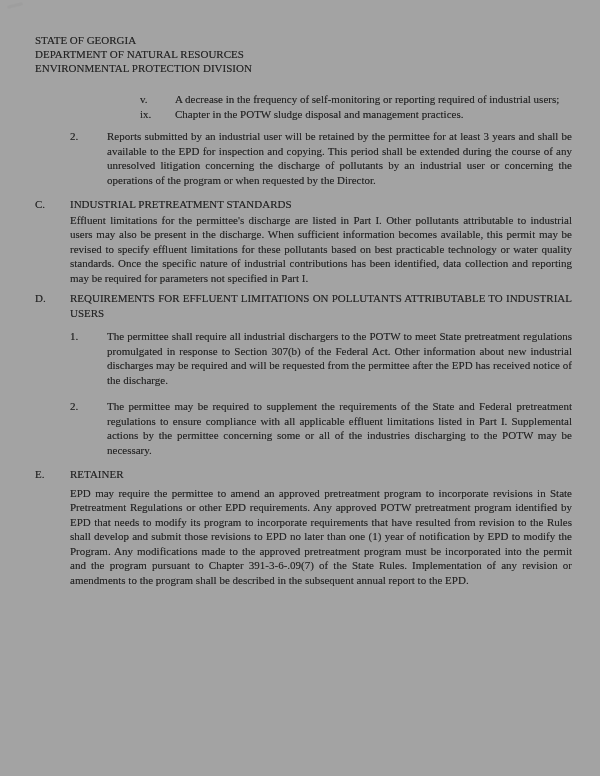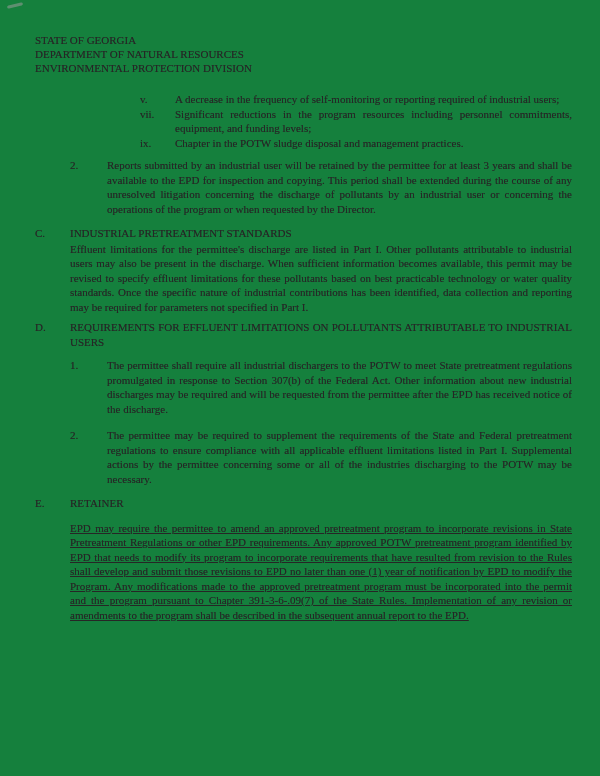--- a/index.html
+++ b/index.html
@@ -5,21 +5,21 @@
   html, body { margin: 0; padding: 0; }
   body {
     width: 600px; height: 776px;
     background: #ffffff;
     font-family: "Liberation Serif", serif;
     color: #262626;
   }
   .page {
     position: relative;
     width: 600px; height: 776px;
-    background: #15803d;
+    background: #a3a3a3;
     overflow: hidden;
     font-size: 11px;
     line-height: 14.5px;
     text-shadow: 0 0 0.5px rgba(40,40,40,0.55);
   }
   .corner-smudge {
     position: absolute;
     left: 7px; top: 4px;
     width: 16px; height: 3px;
     background: #9a9a9a;
@@ -53,21 +53,21 @@
   .sec-label { flex: 0 0 35px; }
   .sec-title { flex: 1; text-align: justify; }
 
   .sec-para { margin-left: 35px; text-align: justify; }
 
   .mt8  { margin-top: 8px; }
   .mt9  { margin-top: 9px; }
   .mt10 { margin-top: 10px; }
   .mt12 { margin-top: 12px; }
   .mt13 { margin-top: 1px; }
-  .mt14 { margin-top: 10px; text-decoration: underline; }
+  .mt14 { margin-top: 4px; }
   .mt6  { margin-top: 6px; }
 </style>
 </head>
 <body>
 
 <div class="page">
   <div class="corner-smudge"></div>
 
   <div class="content">
 
@@ -76,24 +76,20 @@
         <div class="agency-line">STATE OF GEORGIA</div>
         <div class="agency-line">DEPARTMENT OF NATURAL RESOURCES</div>
         <div class="agency-line">ENVIRONMENTAL PROTECTION DIVISION</div>
       </div>
     </div>
 
     <div class="roman-list">
       <div class="roman-row">
         <span class="roman-label">v.</span>
         <div class="roman-text">A decrease in the frequency of self-monitoring or reporting required of industrial users;</div>
-      </div>
-      <div class="roman-row">
-        <span class="roman-label">vii.</span>
-        <div class="roman-text">Significant reductions in the program resources including personnel commitments, equipment, and funding levels;</div>
       </div>
       <div class="roman-row">
         <span class="roman-label">ix.</span>
         <div class="roman-text">Chapter in the POTW sludge disposal and management practices.</div>
       </div>
     </div>
 
     <div class="num-row mt8">
       <span class="num-label">2.</span>
       <div class="num-text">Reports submitted by an industrial user will be retained by the permittee for at least 3 years and shall be available to the EPD for inspection and copying.  This period shall be extended during the course of any unresolved litigation concerning the discharge of pollutants by an industrial user or concerning the operations of the program or when requested by the Director.</div>

